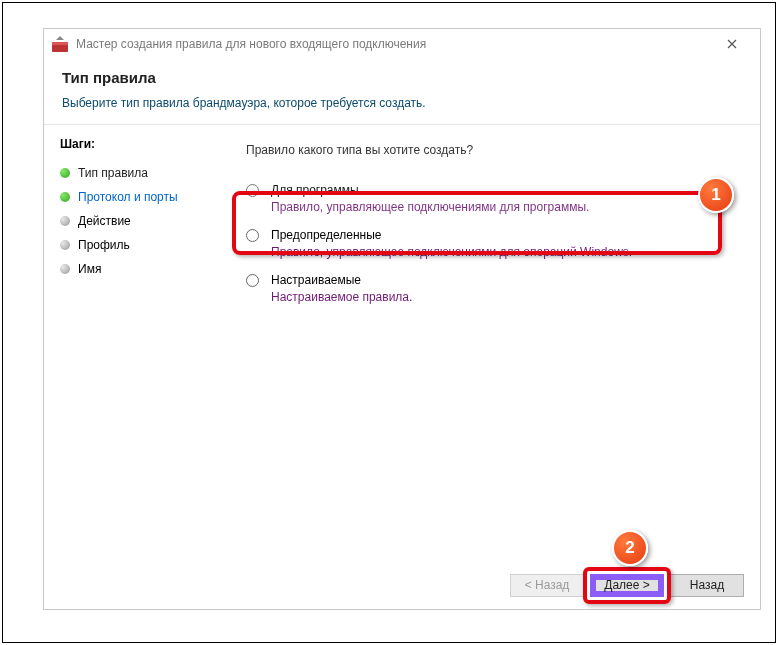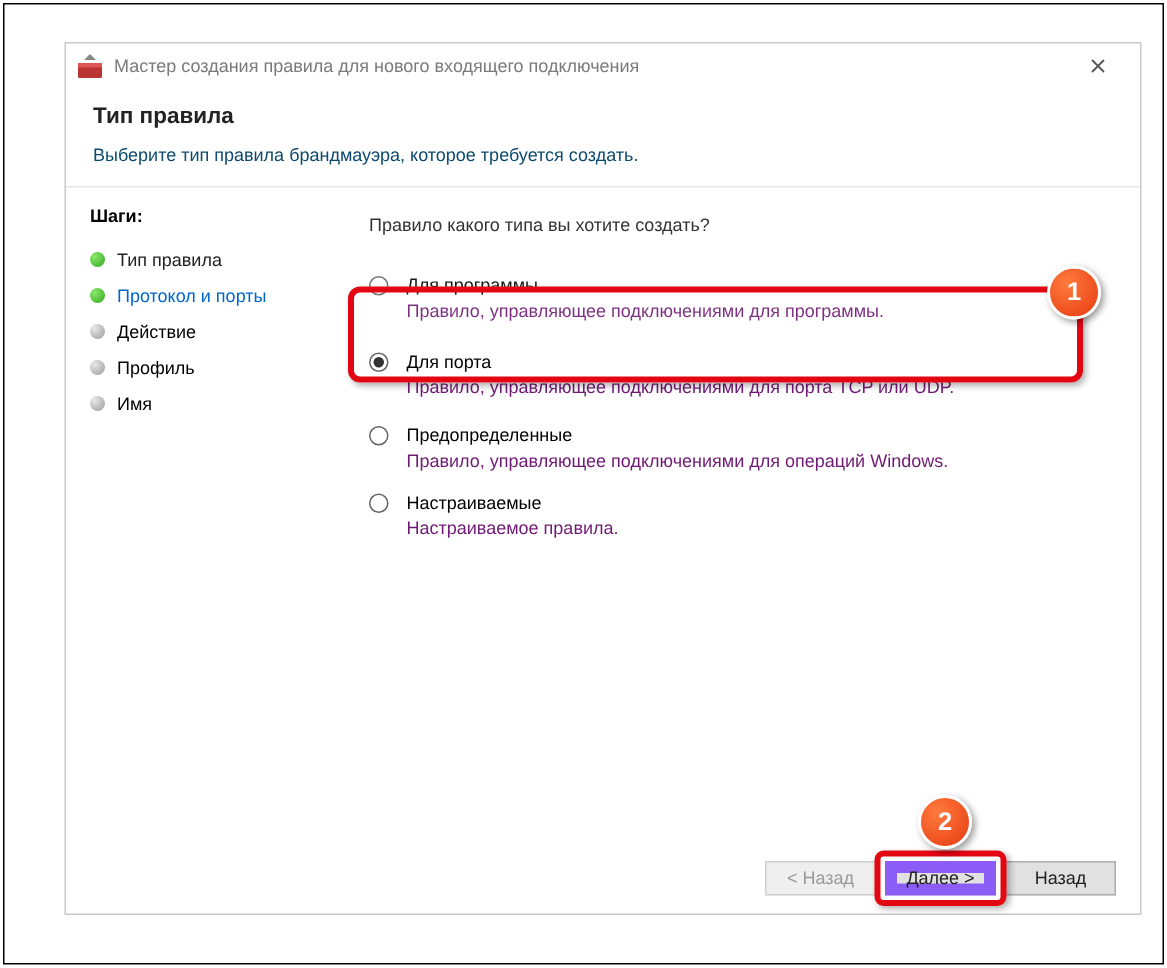--- a/index.html
+++ b/index.html
@@ -112,21 +112,21 @@
   height: 48px; display: flex; justify-content: flex-end;
   align-items: center; padding-right: 16px; gap: 6px;
 }
 .btn {
   min-width: 74px; height: 23px; font-size: 12px;
   background: #e1e1e1; border: 1px solid #adadad;
   display: flex; align-items: center; justify-content: center;
   color: #222;
 }
 .btn.disabled { color: #9a9a9a; border-color: #d0d0d0; background: #efefef; }
-.btn.primary { border: 8px solid #8b5cf6; background: #e1e1e1; }
+.btn.primary { border: 6px solid #8b5cf6; background: #e1e1e1; }
 .highlight-box-2 {
   position: absolute; border: 4px solid #e30613;
   border-radius: 6px; pointer-events: none;
   box-shadow: 2px 2px 4px rgba(0,0,0,0.3);
 }
 </style>
 </head>
 <body>
 
 <div class="outer-border"></div>
@@ -181,27 +181,20 @@
       <div class="prompt">Правило какого типа вы хотите создать?</div>
 
       <div class="option" style="opacity:0.9">
         <div class="radio"></div>
         <div class="opt-body">
           <div class="opt-label">Для программы</div>
           <div class="opt-desc">Правило, управляющее подключениями для программы.</div>
         </div>
       </div>
 
-      <div class="option" style="padding-top:10px;padding-bottom:14px">
-        <div class="radio checked"></div>
-        <div class="opt-body">
-          <div class="opt-label">Для порта</div>
-          <div class="opt-desc">Правило, управляющее подключениями для порта TCP или UDP.</div>
-        </div>
-      </div>
 
       <div class="option">
         <div class="radio"></div>
         <div class="opt-body">
           <div class="opt-label">Предопределенные</div>
           <div class="opt-desc">Правило, управляющее подключениями для операций Windows.</div>
         </div>
       </div>
 
       <div class="option">

